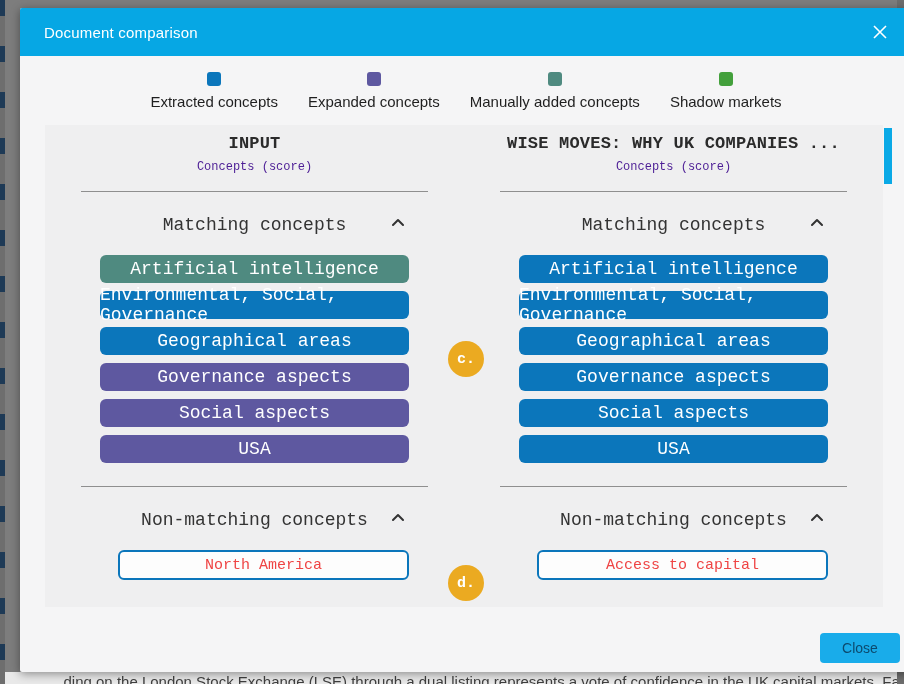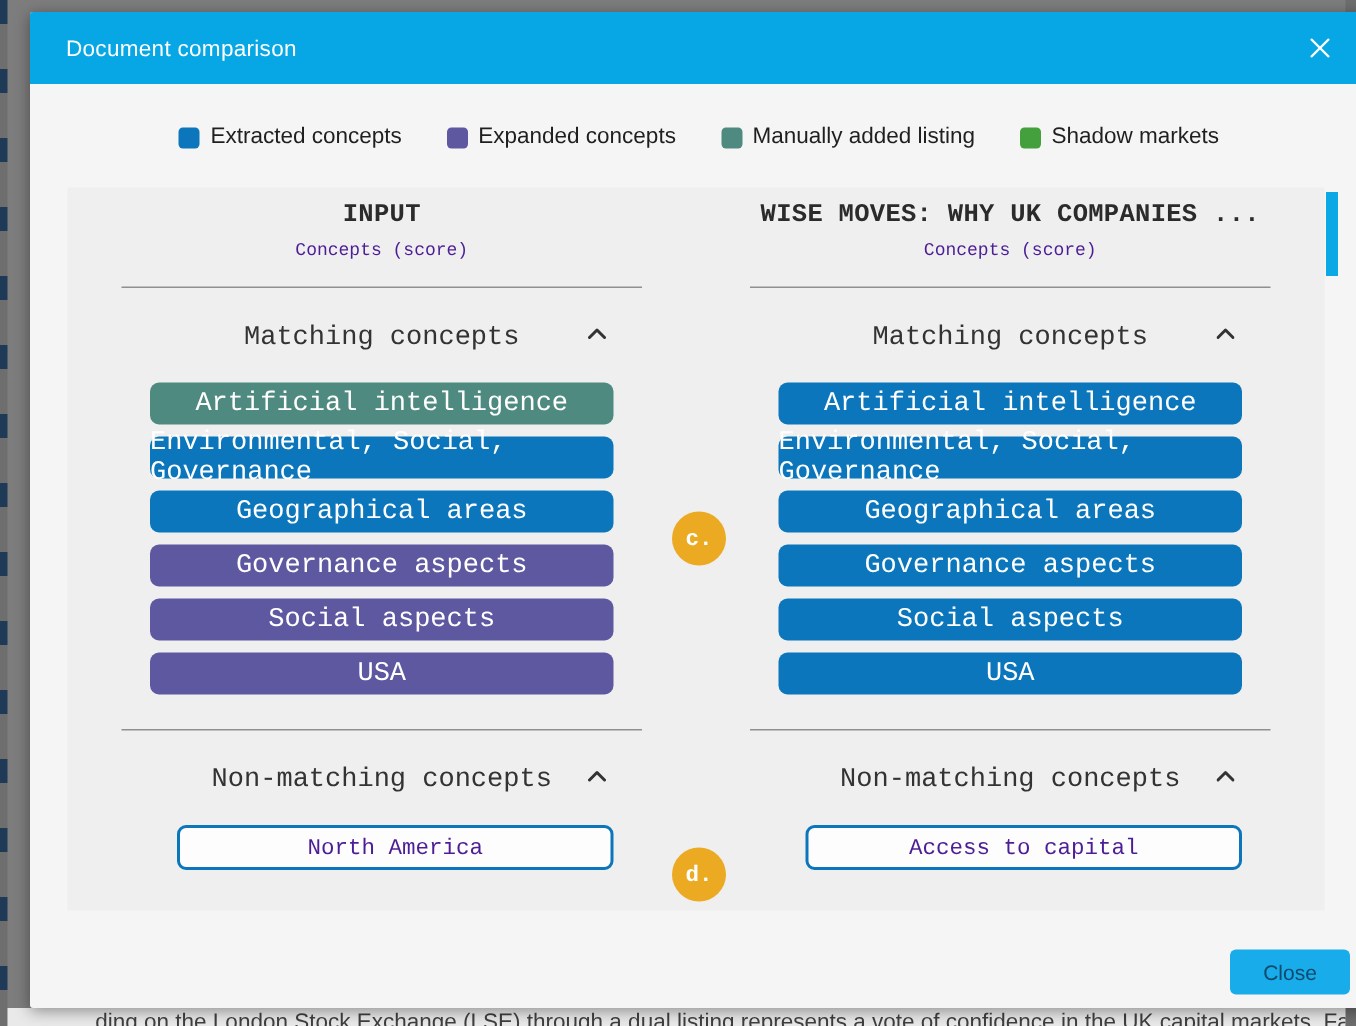--- a/index.html
+++ b/index.html
@@ -17,41 +17,41 @@
   .modal { position:absolute; left:20px; top:8px; width:892px; height:664px; background:#f5f5f6;
     border-radius:2px; display:flex; flex-direction:column; box-shadow:0 2px 10px rgba(0,0,0,.4); }
 
   .modal-header { height:48px; background:#06a7e4; display:flex; align-items:center; flex:0 0 48px;
     padding:0 18px 0 24px; border-radius:2px 2px 0 0; }
   .modal-title { color:#fff; font-size:15px; letter-spacing:.2px; }
   .header-close { margin-left:auto; width:28px; height:28px; display:flex; align-items:center; justify-content:center; cursor:pointer; }
 
   
   .legend { height:69px; display:flex; align-items:center; justify-content:center; gap:30px; flex:0 0 69px; }
-  .legend-item { display:flex; align-items:flex-end; gap:7px; }
+  .legend-item { display:flex; align-items:center; gap:7px;flex-direction:column; }
   .legend-swatch { width:14px; height:14px; border-radius:3px; }
   .legend-label { font-size:15px; color:#1f1f1f; }
 
   
   .columns-wrap { position:relative; height:482px; flex:0 0 482px; display:flex; padding:0 29px 0 25px;font-family:Liberation Mono, monospace; }
   .col { flex:1; background:#efeff0; overflow:hidden; padding-top:9px; }
   .col-title { text-align:center; font-size:17px; font-weight:bold; color:#2b2b2b; letter-spacing:.2px;
     white-space:nowrap; overflow:hidden; }
   .col-subtitle { text-align:center; font-size:12px; color:#4c1d95; margin-top:7px; }
   .divider { border:none; border-top:1px solid #8f8f8f; margin:17px 36px 0 36px; }
   .section-head { position:relative; margin-top:23px; height:16px; }
   .section-label { text-align:center; font-size:18px; color:#333; }
   .chevron { position:absolute; right:60px; top:2px; width:12px; height:12px; cursor:pointer; }
   .chevron svg { display:block; }
 
   .pill-list { margin:24px 55px 0 55px; }
   .pill { height:28px; border-radius:6px; display:flex; align-items:center; justify-content:center;
     color:#fff; font-size:18px; margin-bottom:8px; cursor:pointer; }
   .pill-outline { margin:24px 55px 0 73px; height:30px; border:2px solid #0b76bb; border-radius:6px;
-    background:#fdfdfd; color:#4c1d95; font-size:15px; display:flex; align-items:center; justify-content:center; cursor:pointer; }
+    background:#fdfdfd; color:#ef4444; font-size:15px; display:flex; align-items:center; justify-content:center; cursor:pointer; }
 
   
   .badge { position:absolute; left:50%; transform:translateX(-50%); width:36px; height:36px; border-radius:50%;
     background:#ebaa21; color:#fff; font-size:15px; font-weight:bold; display:flex; align-items:center; justify-content:center; }
   .badge-c { top:216px; }
   .badge-d { top:440px; }
 
   
   .scroll-thumb { position:absolute; right:20px; top:120px; width:8px; height:56px; background:#0aa9e6; cursor:pointer; }
 
@@ -84,21 +84,21 @@
     <span class="legend-item">
       <span class="legend-swatch" style="background: rgb(11, 118, 187);"></span>
       <span class="legend-label">Extracted concepts</span>
     </span>
     <span class="legend-item">
       <span class="legend-swatch" style="background: rgb(94, 88, 160);"></span>
       <span class="legend-label">Expanded concepts</span>
     </span>
     <span class="legend-item">
       <span class="legend-swatch" style="background: rgb(79, 138, 128);"></span>
-      <span class="legend-label">Manually added listing</span>
+      <span class="legend-label">Manually added concepts</span>
     </span>
     <span class="legend-item">
       <span class="legend-swatch" style="background: rgb(67, 160, 60);"></span>
       <span class="legend-label">Shadow markets</span>
     </span>
   </div>
 
   <div class="columns-wrap">
 
     <div class="col">

